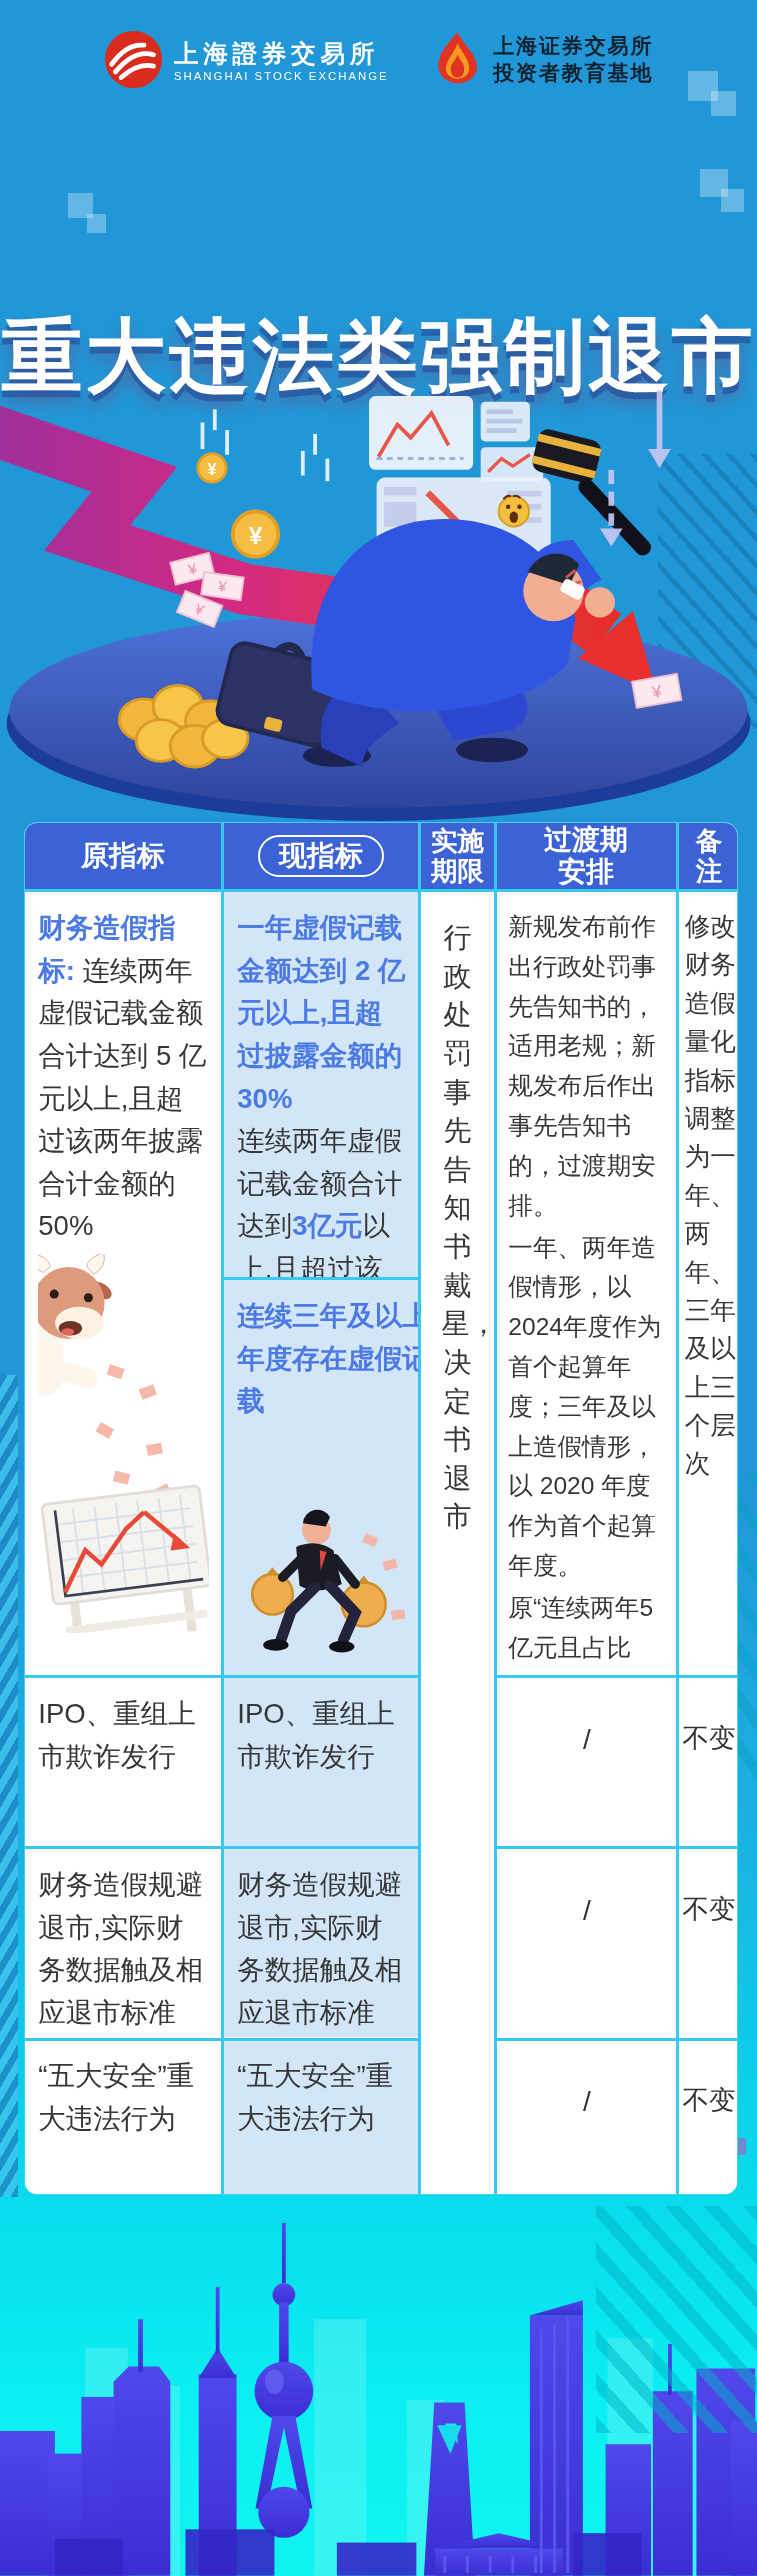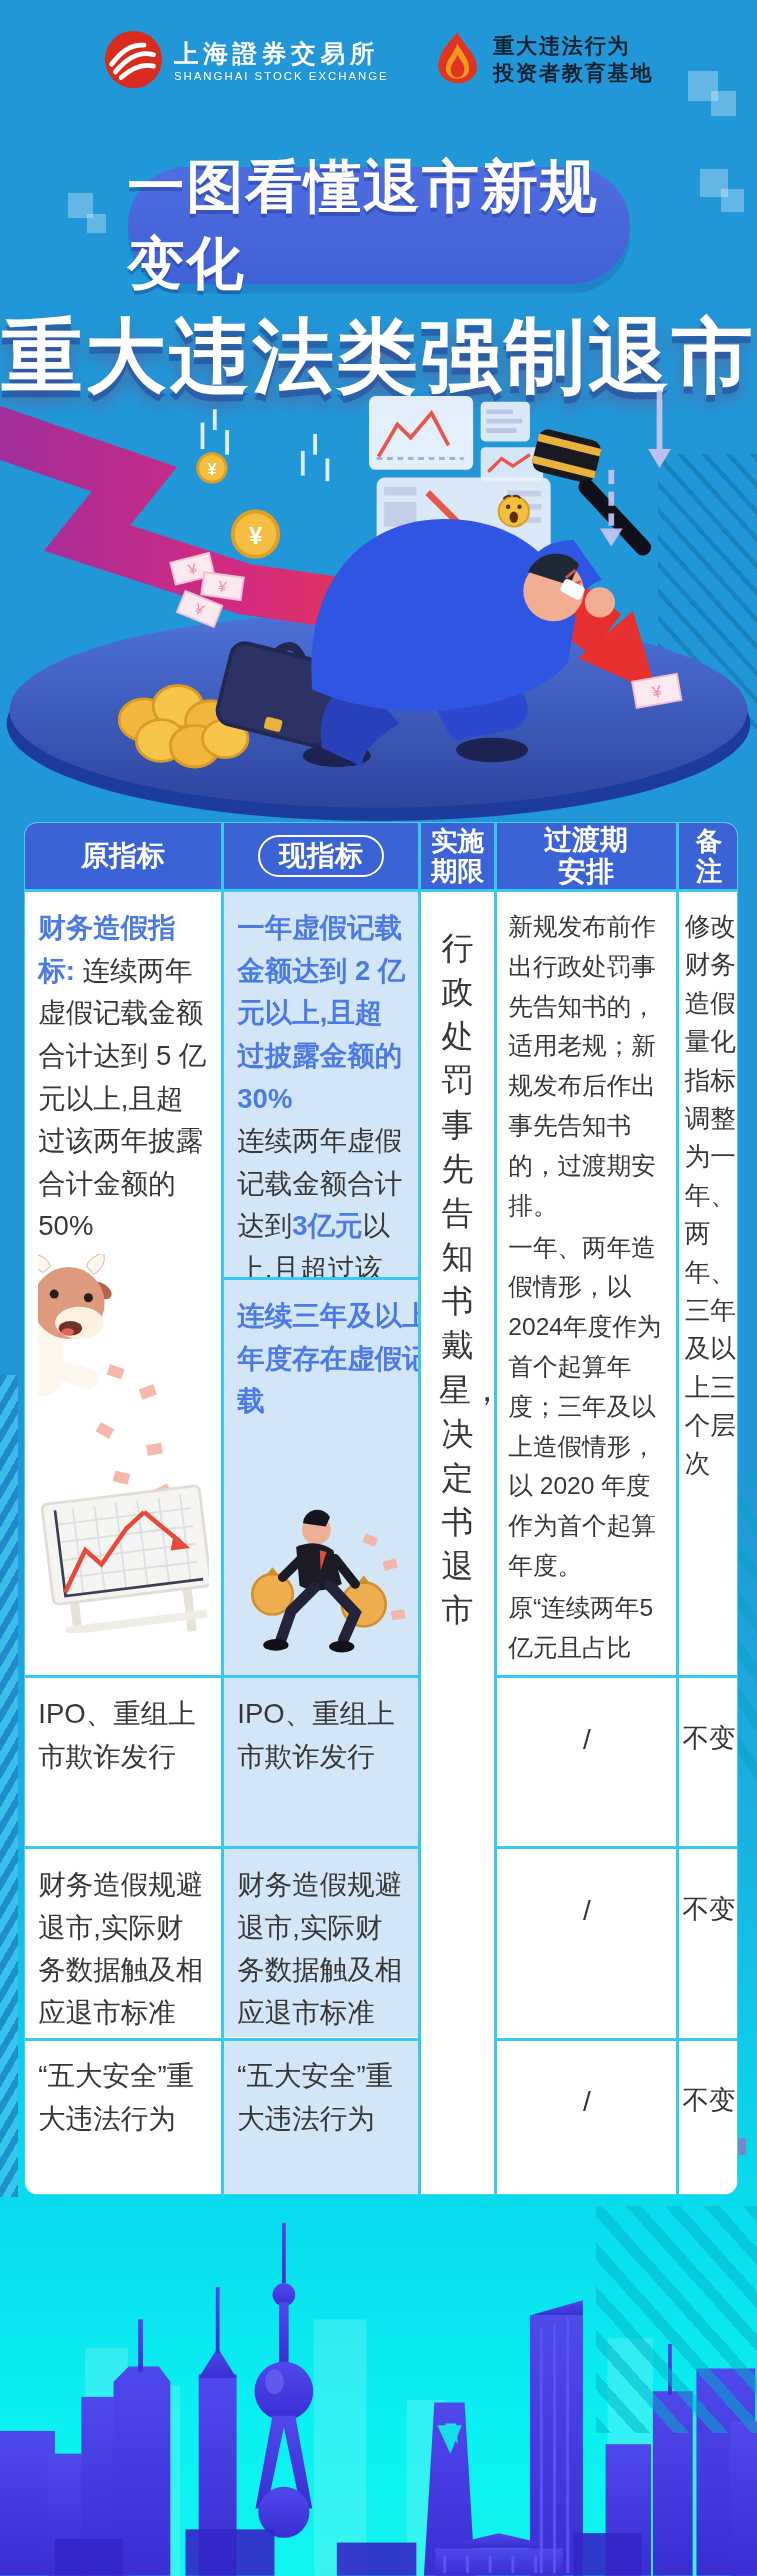--- a/index.html
+++ b/index.html
@@ -35,21 +35,21 @@
     background:repeating-linear-gradient(48deg,rgba(0,178,198,.5) 0 11.4px,transparent 11.4px 29px);}
   
   .hero{position:absolute;left:0;top:377px;width:757px;height:445px;}
   
   .tablewrap{position:absolute;left:24px;top:822px;width:714px;height:1373px;background:#fff;border-radius:13.3px;
     overflow:hidden;border:1.9px solid #49cdf2;box-sizing:border-box;}
   .cell{position:absolute;box-sizing:border-box;}
   .hcell{background:#3c63d6;color:#fff;font-weight:bold;font-size:28px;display:flex;align-items:center;justify-content:center;text-align:center;line-height:1.15;}
   .hpill{border:2.8px solid #fff;border-radius:26.5px;padding:2.8px 19px;}
   .narrow-wrap{width:3.1em;word-break:break-all;}
-  .vchar{width:1.15em;word-break:break-all;margin:15px auto;text-align:center;font-family:Liberation Serif, serif;}
+  .vchar{width:1.15em;word-break:break-all;margin:8px auto;text-align:center;font-family:Liberation Serif, serif;}
   .bodycell{background:#fff;padding:15px 11.4px 9.5px 13.3px;font-size:27.5px;line-height:1.55;color:#373737;}
   .bluecell{background:#d3e6f8;}
   .bluetext{color:#4b7ae4;font-weight:bold;}
   .vline{position:absolute;top:0;width:2.8px;height:1373px;background:#38c9f2;}
   .hline{position:absolute;height:2.8px;background:#38c9f2;}
   .centercell{display:flex;align-items:flex-start;justify-content:center;padding-top:40px;font-size:28px;color:#333;}
   .transcell{font-size:24.6px;line-height:1.62;padding:15px 9.5px 9.5px 12.3px;}
   .transcell p{margin:0 0 1.9px 0;}
   .remarkcell{font-size:25.6px;line-height:1.5;padding:15px 5.7px;}
   .remarkcell .vwrap{width:2.3em;margin:0 auto;word-break:break-all;}
@@ -71,43 +71,40 @@
         <div class="sse-en">SHANGHAI STOCK EXCHANGE</div>
       </div>
     </div>
     <div class="brand">
       <svg width="49" height="59" viewBox="0 0 52 62">
         <path d="M26,2 C14,16 4,26 6,42 a21,19 0 0 0 40,2 C50,28 34,18 26,2 Z" fill="#e03322"></path>
         <path d="M26,14 C32,26 40,32 38,44 a13,12 0 0 1 -24,0 C12,32 22,26 26,14 Z" fill="#f59a1e"></path>
         <path d="M26,26 c4,8 8,10 7,17 a7,7 0 0 1 -14,0 c-1,-7 4,-9 7,-17 Z" fill="#e03322"></path>
       </svg>
       <div class="edu-text">
-        <div>重大违法行为</div>
+        <div>上海证券交易所</div>
         <div>投资者教育基地</div>
       </div>
     </div>
   </div>
 
   <div class="sq" style="left:688px;top:71px;width:30px;height:30px;"></div>
   <div class="sq" style="left:711px;top:91px;width:24.6px;height:24.6px;"></div>
   <div class="sq" style="left:700px;top:169px;width:28px;height:28px;"></div>
   <div class="sq" style="left:721px;top:189px;width:23px;height:23px;"></div>
   <div class="sq" style="left:68px;top:193px;width:24.6px;height:24.6px;"></div>
   <div class="sq" style="left:87px;top:214px;width:19px;height:19px;"></div>
   <div class="sq pink" style="left:684px;top:2141px;width:28px;height:28px;"></div>
   <div class="sq pink" style="left:710px;top:2164px;width:23px;height:23px;opacity:.75;"></div>
   <div class="sq pink" style="left:729px;top:2138px;width:17px;height:17px;opacity:.6;"></div>
 
   <div class="hatch-tr"></div>
   <div class="stripe-left"></div>
   <div class="stripe-right"></div>
 
-  <div class="title-pill">
-    <span>一图看懂退市新规变化</span>
-  </div>
   <div class="main-title">重大违法类强制退市</div>
 
   <svg class="hero" viewBox="0 0 800 470">
     <defs>
       <linearGradient id="arrG" x1="0" y1="0" x2="1" y2="0">
         <stop offset="0" stop-color="#9c2f9e"></stop>
           <stop offset="0.42" stop-color="#d42a80"></stop>
         <stop offset="0.72" stop-color="#e63a44"></stop>
           <stop offset="1" stop-color="#e62e2e"></stop>
       </linearGradient>
@@ -329,21 +326,21 @@
           <polyline points="78,94 54,118" stroke="#1b1b26" stroke-width="11" stroke-linecap="round" fill="none"></polyline>
           <polyline points="116,96 140,126" stroke="#1b1b26" stroke-width="11" stroke-linecap="round" fill="none"></polyline>
           <polyline points="92,130 64,158 52,192" stroke="#23233a" stroke-width="13" stroke-linecap="round" fill="none"></polyline>
           <polyline points="110,128 140,160 126,192" stroke="#23233a" stroke-width="13" stroke-linecap="round" fill="none"></polyline>
           <ellipse cx="46" cy="198" rx="15" ry="7" fill="#101018"></ellipse>
           <ellipse cx="124" cy="200" rx="15" ry="7" fill="#101018"></ellipse>
         </g>
       </svg>
     </div>
 
-    <div class="cell bodycell" style="left:396px;top:69px;width:73px;height:1301px;font-size:32px;line-height:1.38;padding:19px 3.8px;">
+    <div class="cell bodycell" style="left:396px;top:69px;width:73px;height:1301px;font-size:28px;line-height:1.38;padding:19px 3.8px;">
       <div class="vchar">行政处罚事先告知书戴星，决定书退市</div>
     </div>
 
     <div class="cell bodycell transcell" style="left:471px;top:69px;width:180px;height:783px;">
       <p>新规发布前作出行政处罚事先告知书的，适用老规；新规发布后作出事先告知书的，过渡期安排。</p>
       <p>一年、两年造假情形，以2024年度作为首个起算年度；三年及以上造假情形，以 2020 年度作为首个起算年度。</p>
       <p>原“连续两年5亿元且占比50%”指标，适用 2020-2024 年度。</p>
     </div>
 
     <div class="cell bodycell remarkcell" style="left:654px;top:69px;width:60px;height:783px;">

